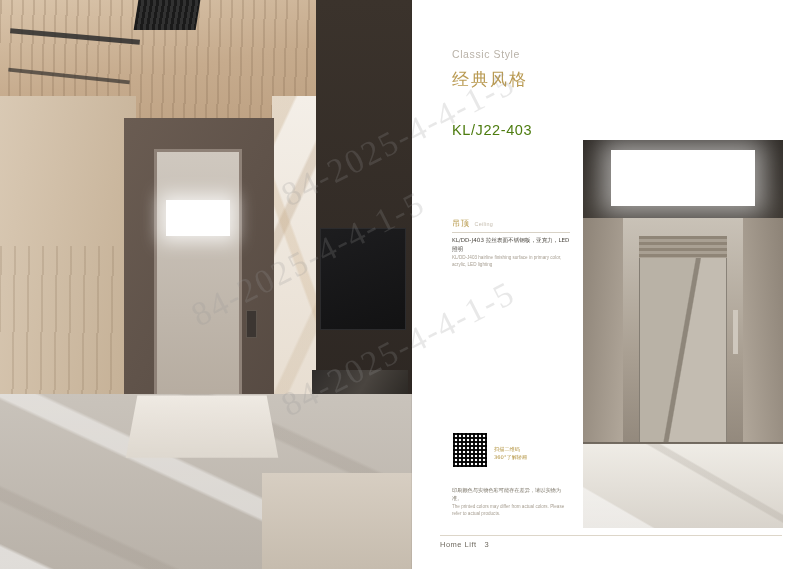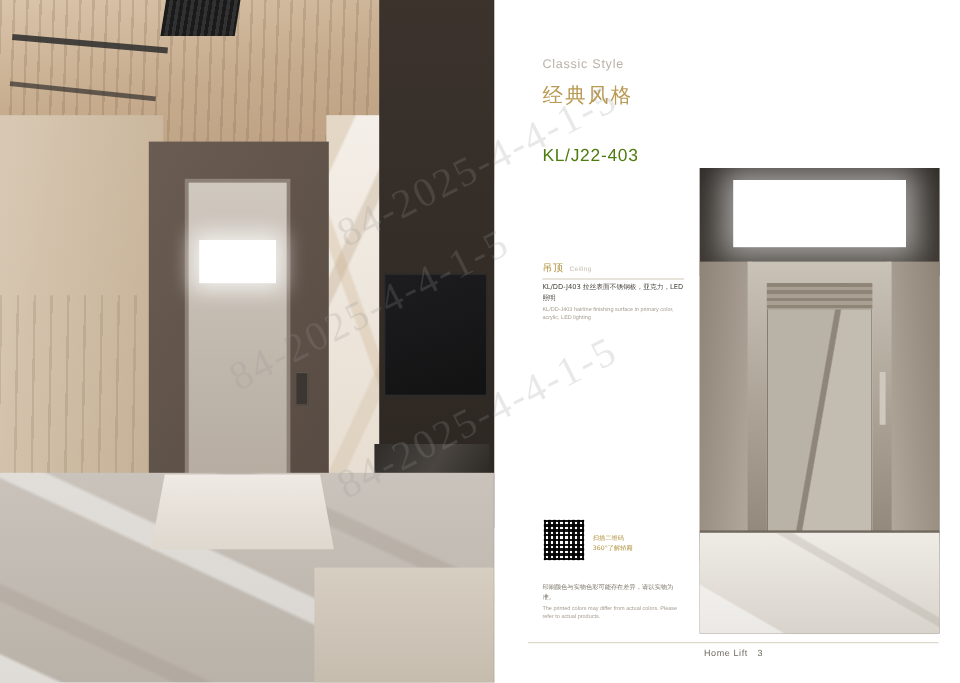--- a/index.html
+++ b/index.html
@@ -325,21 +325,21 @@
   .wm2 { left: 30px;  top: 120px; }
   .wm3 { left: 120px; top: 210px; }
 
   
   .footer {
     position: absolute;
     left: 440px; right: 18px; bottom: 20px;
     border-top: 1px solid #ddd6c9;
     padding-top: 4px;
     display: flex;
-    justify-content: center;
+    justify-content: flex-start;
     align-items: baseline;
     gap: 8px;
   }
   .footer-title { font-size: 7.5px; color: #6f6a60; letter-spacing: .5px; }
   .footer-page { font-size: 7.5px; color: #6f6a60; }
 </style>
 </head>
 <body>
 
 <div class="page">

